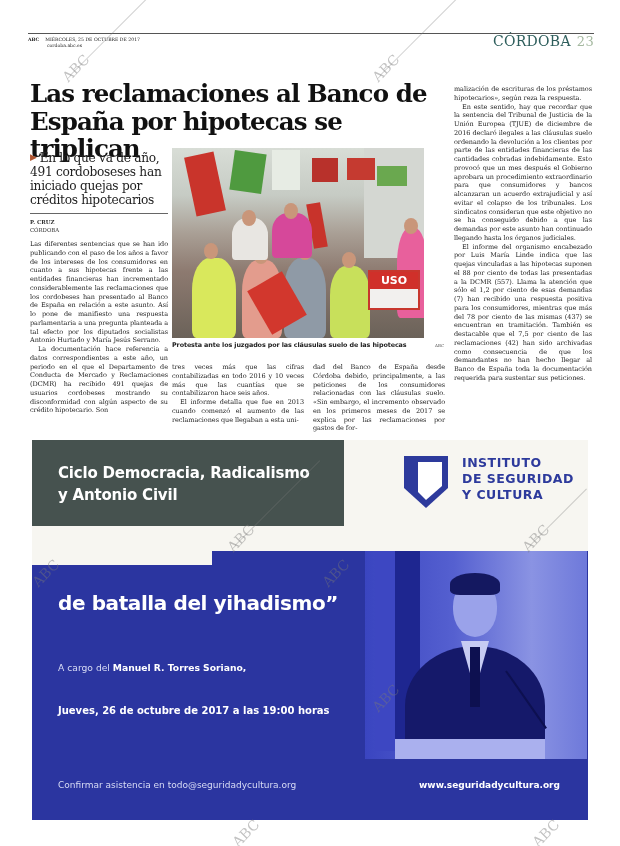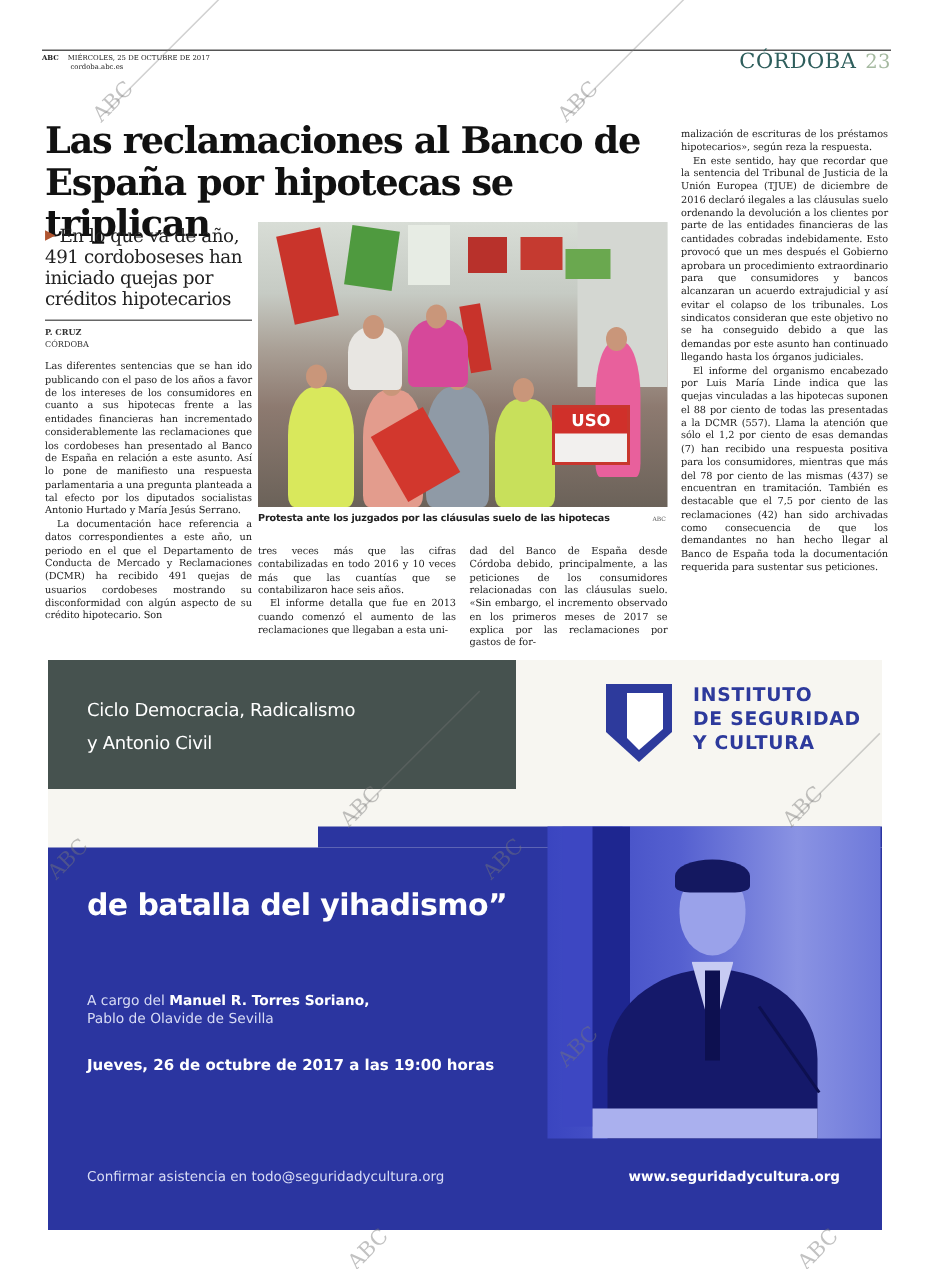--- a/index.html
+++ b/index.html
@@ -18,35 +18,35 @@
   .summary { position: absolute; left: 30px; top: 150px; width: 140px; font-size: 12.2px; line-height: 14px; color: #222; letter-spacing: -0.3px; }
   .summary .arrow { color: #b05530; font-size: 9px; margin-right: 3px; vertical-align: 2px; }
   .summary-rule { position: absolute; left: 30px; top: 213px; width: 138px; height: 1px; background: #666; }
   .byline { position: absolute; left: 30px; top: 218px; font-size: 5.4px; line-height: 8px; color: #333; }
   .byline b { font-weight: bold; display: block; }
 
   .col { position: absolute; font-size: 6.5px; line-height: 8.75px; color: #222; text-align: justify; hyphens: auto; letter-spacing: -0.05px; }
   .col p { text-indent: 8px; }
   .col p.first { text-indent: 0; }
 
-  .photo { position: absolute; left: 172px; top: 148px; width: 273px; height: 190px; overflow: hidden;
+  .photo { position: absolute; left: 172px; top: 148px; width: 252px; height: 190px; overflow: hidden;
     background: linear-gradient(180deg, #d8ddd6 0%, #c6cbc4 25%, #a99f95 45%, #8d7a70 65%, #6b6259 100%); }
   .photo .bld { position: absolute; right: 0; top: 0; width: 60px; height: 110px; background: #d4d7d2; }
   .photo .flag { position: absolute; }
   .photo .person { position: absolute; border-radius: 40% 40% 10% 10%; }
   .photo .head { position: absolute; width: 14px; height: 16px; border-radius: 50%; background: #c9967a; }
   .photo .banner { position: absolute; left: 196px; top: 122px; width: 52px; height: 40px; background: #f2f0ee; border: 2px solid #c8362d; }
   .photo .banner .uso { background: #d0302a; color: #fff; font-family: "DejaVu Sans", sans-serif; font-weight: bold; font-size: 11px; text-align: center; line-height: 17px; }
   .caption { position: absolute; left: 172px; top: 341px; font-family: "DejaVu Sans", sans-serif; font-weight: bold; font-size: 6.4px; color: #222; letter-spacing: -0.1px; }
   .credit { position: absolute; left: 435px; top: 343px; font-size: 4px; color: #555; }
 
   
   .ad { position: absolute; left: 32px; top: 440px; width: 556px; height: 380px; background: #f7f6f1; font-family: "DejaVu Sans", sans-serif; }
   .ad-cycle { position: absolute; left: 0; top: 0; width: 312px; height: 86px; background: #46524f; }
-  .ad-cycle-title { position: absolute; left: 26px; top: 22px; color: #fff; font-size: 12px; line-height: 22px; font-weight: 400; letter-spacing: -0.2px; }
+  .ad-cycle-title { position: absolute; left: 26px; top: 22px; color: #fff; font-size: 15px; line-height: 22px; font-weight: 700; letter-spacing: -0.2px; }
   .ad-logo-shield { position: absolute; left: 370px; top: 14px; width: 48px; height: 56px; }
   .ad-logo-text { position: absolute; left: 430px; top: 15px; color: #2d3a9c; font-size: 12.5px; line-height: 16px; font-weight: bold; letter-spacing: 0.5px; }
   .ad-conf-label { position: absolute; left: 0; top: 101px; width: 180px; height: 24px; background: #ecebe6; color: #46524f; font-size: 10.5px; font-weight: bold; line-height: 24px; padding-left: 26px; letter-spacing: 0.5px; }
   .ad-blue { position: absolute; left: 0; top: 125px; width: 556px; height: 255px; background: #2b35a0; }
   .ad-blue-top { position: absolute; left: 180px; top: 111px; width: 376px; height: 14px; background: #2b35a0; }
   .ad-title { position: absolute; left: 26px; top: 150px; color: #fff; font-size: 20px; line-height: 26px; font-weight: bold; letter-spacing: -0.4px; }
   .ad-speaker { position: absolute; left: 26px; top: 222px; color: #d8dcf5; font-size: 9.2px; line-height: 12px; }
   .ad-speaker b { color: #fff; font-weight: bold; }
   .ad-date { position: absolute; left: 26px; top: 265px; color: #fff; font-size: 10px; font-weight: bold; }
   .ad-venue { position: absolute; left: 26px; top: 288px; color: #fff; font-size: 9.5px; }
@@ -172,21 +172,20 @@
     <div class="hair"></div>
     <div class="mic"></div>
     <div class="podium"></div>
   </div>
 
   <div class="ad-title">
     <div>de batalla del yihadismo”</div>
   </div>
   <div class="ad-speaker">
     <div><span>A cargo del </span><b>Manuel R. Torres Soriano,</b></div>
-    <div>Pablo de Olavide de Sevilla</div>
   </div>
   <div class="ad-date">Jueves, 26 de octubre de 2017 a las 19:00 horas</div>
   <div class="ad-footer-left">Confirmar asistencia en todo@seguridadycultura.org</div>
   <div class="ad-footer-right">www.seguridadycultura.org</div>
 </div>
 
 <div class="wm" style="left:60px;top:60px;">ABC</div>
 <div class="wm-line" style="left:70px;top:75px;width:120px;"></div>
 <div class="wm" style="left:370px;top:60px;">ABC</div>
 <div class="wm-line" style="left:380px;top:75px;width:120px;"></div>

